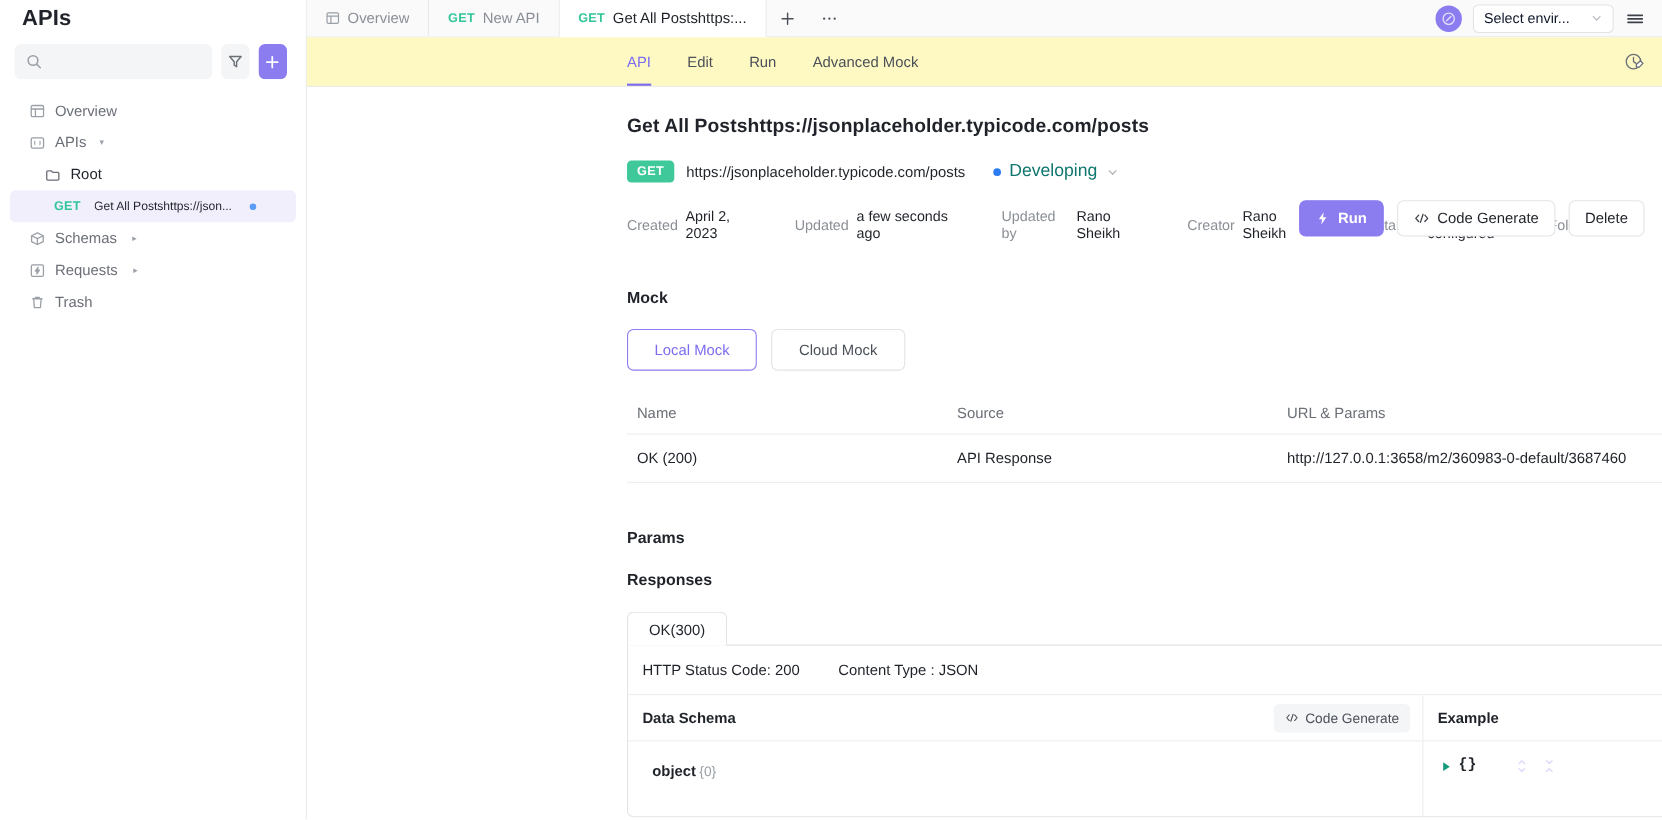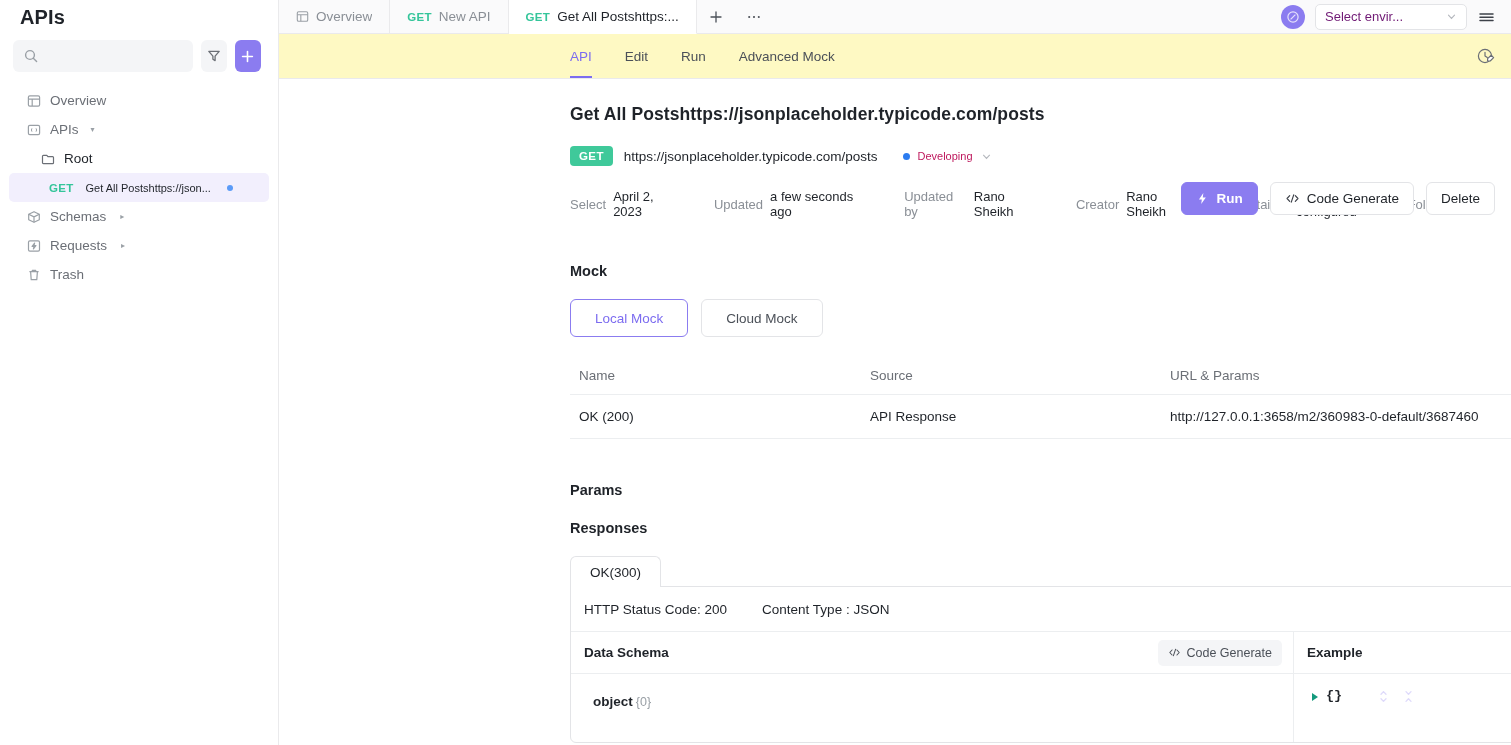--- a/index.html
+++ b/index.html
@@ -92,23 +92,23 @@
   .tabstrip-right {
     margin-left: auto; display: flex; align-items: center; gap: 0;
     padding-right: 6px;
   }
   .avatar {
     width: 24px; height: 24px; border-radius: 50%;
     background: #8b7cf0; display: flex; align-items: center; justify-content: center;
     margin-right: 10px; cursor: pointer;
   }
   .env-select {
-    width: 152px; height: 26px; border: 1px solid #e3e4e7; border-radius: 5px;
+    width: 128px; height: 26px; border: 1px solid #e3e4e7; border-radius: 5px;
     display: flex; align-items: center; justify-content: space-between;
-    padding: 0 9px; font-size: 13px; color: #701a75; cursor: pointer; background:#fff;
+    padding: 0 9px; font-size: 13px; color: #0f172a; cursor: pointer; background:#fff;
   }
   .burger { width: 38px; display: flex; align-items: center; justify-content: center; cursor: pointer; }
 
   
   .subtabs {
     height: 45px; display: flex; align-items: flex-start;
     border-bottom: 1px solid #eaeaec; padding: 0 0 0 291px;
     position: relative; background: #fef9c3;
   }
   .subtab {
@@ -131,21 +131,21 @@
     margin-top: 25px; letter-spacing: .1px;
   }
   .url-row { display: flex; align-items: center; gap: 11px; margin-top: 21px; }
   .badge-get {
     background: #3fc99a; color: #fff; font-size: 11.5px; font-weight: 700;
     padding: 4px 9px; border-radius: 4px; letter-spacing: .4px;
   }
   .url-text { font-size: 13.5px; color: #1f2329; }
   .status-pill { display: flex; align-items: center; gap: 8px; margin-left: 14px; cursor: pointer; }
   .status-dot { width: 7px; height: 7px; border-radius: 50%; background: #2b7cf0; }
-  .status-text { font-size: 11px; color: #be185d; }
+  .status-text { font-size: 16px; color: #0f766e; }
 
   .meta-row { display: flex; align-items: center; margin-top: 23px; font-size: 13px; flex-wrap: nowrap; }
   .meta-k { color: #8a8f96; margin-right: 7px; }
   .meta-v { color: #1f2329; margin-right: 32px; }
 
   .section-h { font-size: 14.5px; font-weight: 700; color: #1f2329; }
   .mock-h { margin-top: 44px; }
   .mock-tabs { display: flex; gap: 13px; margin-top: 20px; }
   .mock-tab {
     height: 38px; padding: 0 24px; border-radius: 6px;
@@ -424,21 +424,21 @@
         <span class="status-pill">
           <span class="status-dot"></span>
           <span class="status-text">Developing</span>
           <svg width="11" height="11" viewBox="0 0 12 12" fill="none" stroke="#b4b7bd" stroke-width="1.2" stroke-linecap="round">
             <path d="M2.7 4.6 L6 8.1 L9.3 4.6"></path>
           </svg>
         </span>
       </div>
 
       <div class="meta-row">
-        <span class="meta-k">Select</span>
+        <span class="meta-k">Created</span>
         <span class="meta-v">April 2, 2023</span>
         <span class="meta-k">Updated</span>
         <span class="meta-v">a few seconds ago</span>
         <span class="meta-k">Updated by</span>
         <span class="meta-v">Rano Sheikh</span>
         <span class="meta-k">Creator</span>
         <span class="meta-v">Rano Sheikh</span>
         <span class="meta-k">Maintainer</span>
         <span class="meta-v">Not configured</span>
         <span class="meta-k">Folder</span>

